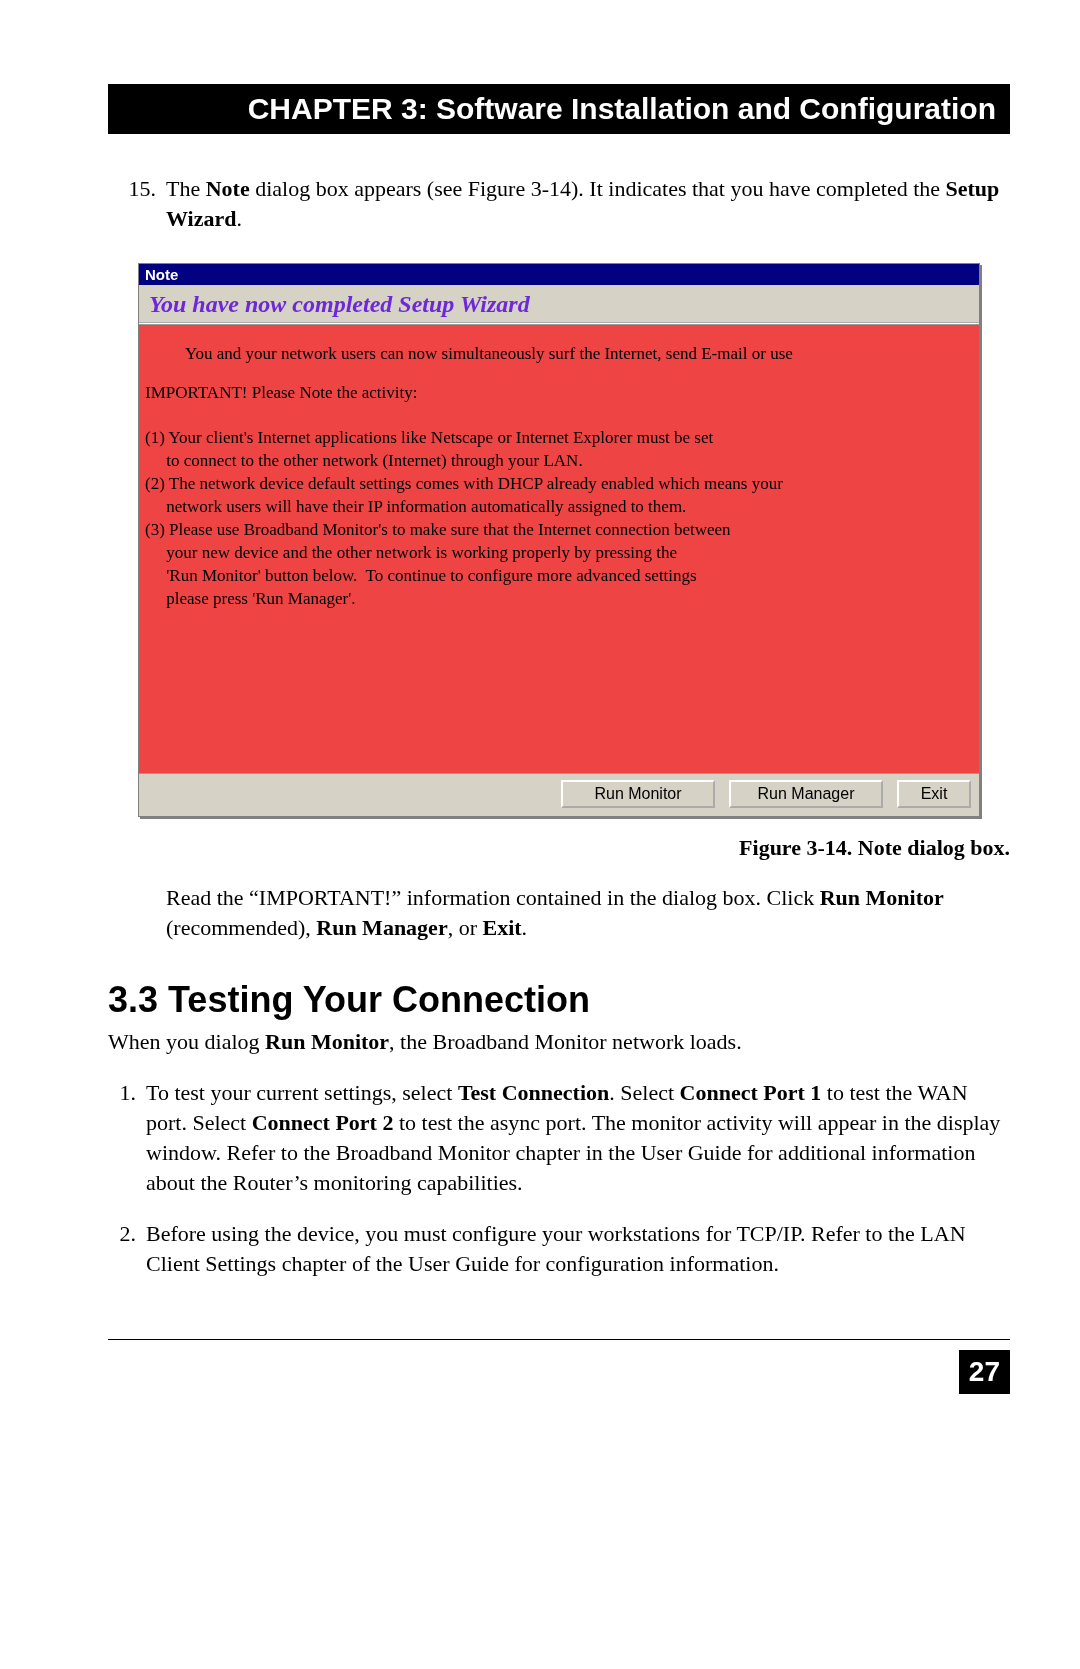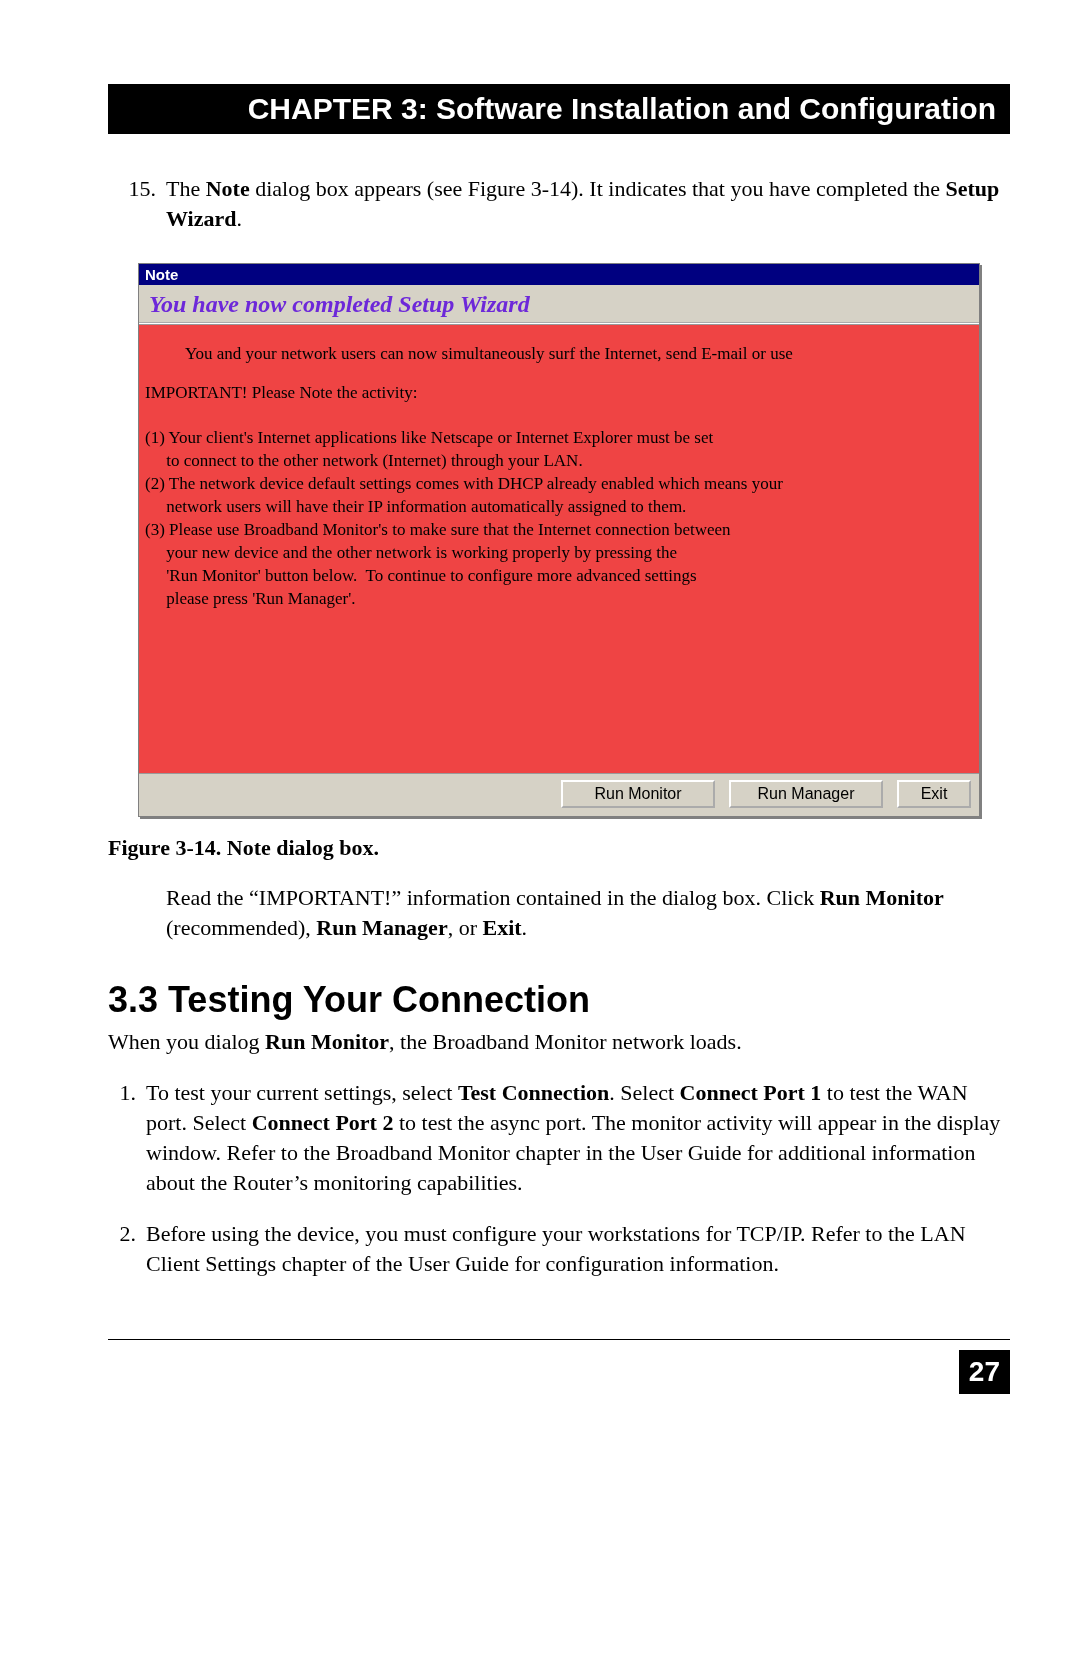--- a/index.html
+++ b/index.html
@@ -94,21 +94,21 @@
     font-family: Arial, Helvetica, sans-serif;
     font-size: 16px;
     background: #d6d2c6;
     border: 2px outset #fff;
     padding: 3px 0;
     text-align: center;
   }
   .btn-wide { width: 150px; }
   .btn-narrow { width: 70px; }
   .fig-caption {
-    text-align: left;
+    text-align: right;
     font-weight: bold;
     font-size: 22px;
     margin: 18px 0 22px 0;
     font-family: "Century Schoolbook", Georgia, serif;
   }
   .indent-block {
     margin-left: 58px;
     margin-right: 10px;
   }
   .section-heading {

